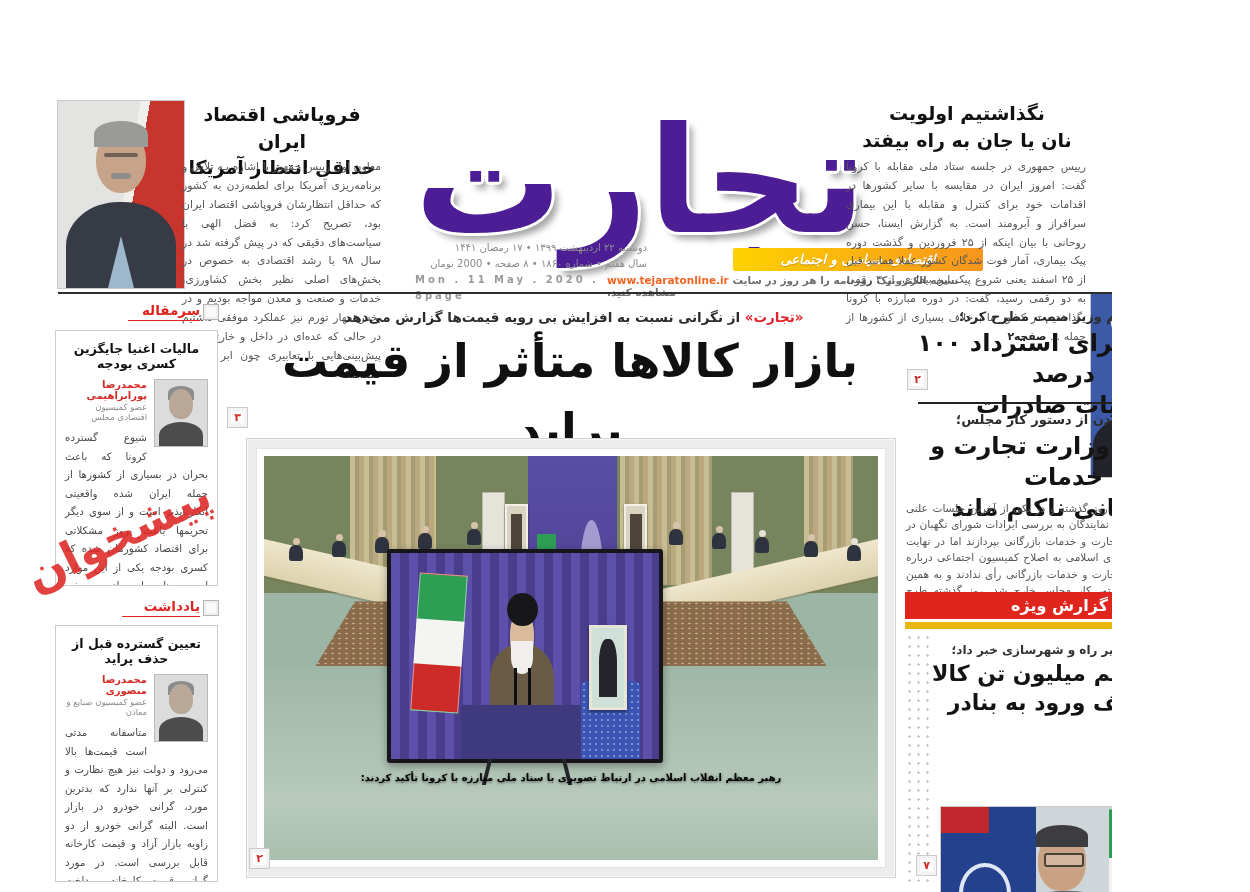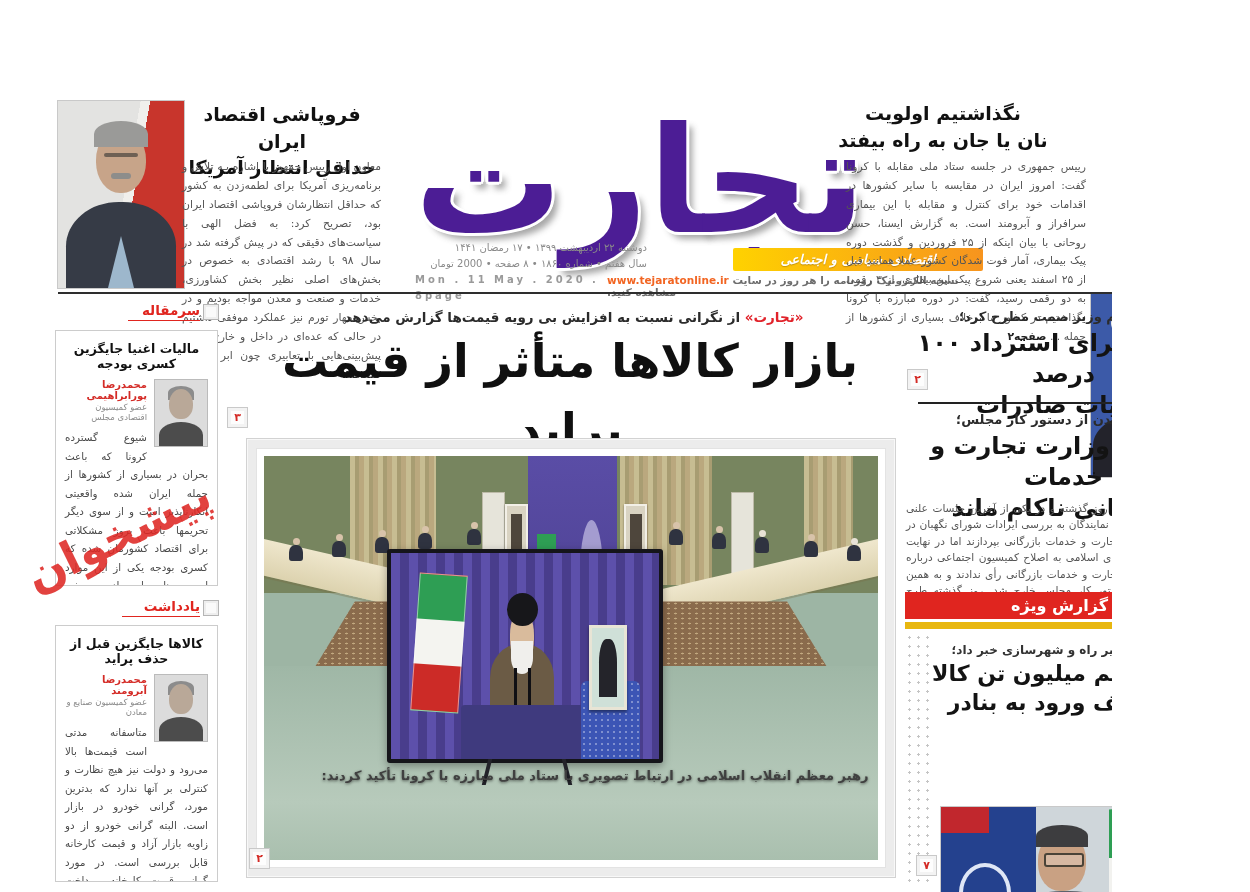--- a/index.html
+++ b/index.html
@@ -115,22 +115,22 @@
   .kh-head{position:absolute;left:31%;top:16%;width:38%;height:42%;border-radius:46%;background:#d9bb9c;}
   .kh-turban{position:absolute;left:26%;top:2%;width:48%;height:26%;border-radius:50%;background:#17171a;}
   .kh-beard{position:absolute;left:33%;top:40%;width:34%;height:26%;border-radius:0 0 50% 50%;background:#f0efec;}
   .kh-mic{position:absolute;bottom:18%;width:3px;height:26%;background:#101014;}
   .side-tbl{position:absolute;right:7%;bottom:0;width:22%;height:38%;background:#3c55b5;
       background-image:radial-gradient(rgba(255,255,255,.35) 1px,transparent 1.4px);background-size:6px 6px;
       border-radius:6px 6px 0 0;}
   .kho-frame{position:absolute;right:12%;bottom:24%;width:12%;height:38%;background:#cfe0d8;border:3px solid #e8e4d5;box-shadow:0 2px 3px rgba(0,0,0,.45);}
   .kho-frame i{position:absolute;left:22%;top:14%;width:56%;height:74%;background:#24242a;display:block;border-radius:40% 40% 0 0;}
   .tv-leg{position:absolute;bottom:18.5%;width:4px;height:26px;background:#23232a;transform:skewX(-14deg);}
-  .cap1{position:absolute;left:0;width:100%;bottom:19%;text-align:center;color:#404040;font-weight:bold;font-size:13px;
-        text-shadow:0 1px 3px rgba(0,0,0,.55);padding-left:24px;}
+  .cap1{position:absolute;left:0;width:100%;bottom:19%;text-align:center;color:#000000;font-weight:bold;font-size:10px;
+        text-shadow:0 1px 3px rgba(0,0,0,.55);}
   .cap2{position:absolute;left:0;width:100%;bottom:5%;text-align:center;color:#fff;font-weight:bold;font-size:29px;
         text-shadow:0 2px 4px rgba(0,0,0,.6);}
 </style>
 </head>
 <body>
 
 <div id="page">
 
   <div class="abs photo jahangiri" style="left:57px;top:100px;width:126px;height:187px;">
     <div class="j-suit"></div>
@@ -159,21 +159,21 @@
   </div>
 
   <div class="abs tagline" style="left:733px;top:248px;width:250px;height:23px;font-size:13px;">اقتصادی، سیاسی و اجتماعی</div>
 
   <div class="abs rtl eversion" style="left:607px;top:274px;width:380px;">
     <span>نسخه الکترونیک روزنامه را هر روز در سایت</span>
     <b style="direction:ltr;unicode-bidi:embed;">www.tejaratonline.ir</b>
     <span>مشاهده کنید.</span>
   </div>
 
-  <div class="abs rtl h-top" style="left:824px;top:100px;width:238px;">
+  <div class="abs rtl h-top" style="left:848px;top:100px;width:238px;">
     <div>نگذاشتیم اولویت</div>
     <div>نان یا جان به راه بیفتد</div>
   </div>
   <div class="abs rtl body-sm jus" style="left:846px;top:158px;width:240px;height:126px;">
     <span>رییس جمهوری در جلسه ستاد ملی مقابله با کرونا گفت: امروز ایران در مقایسه با سایر کشورها در اقدامات خود برای کنترل و مقابله با این بیماری سرافراز و آبرومند است. به گزارش ایسنا، حسن روحانی با بیان اینکه از ۲۵ فروردین و گذشت دوره پیک بیماری، آمار فوت شدگان کشور عملا همانند قبل از ۲۵ اسفند یعنی شروع پیک این بیماری، از ۳ رقمی به دو رقمی رسید، گفت: در دوره مبارزه با کرونا نگذاشتیم در کشور ما برخلاف بسیاری از کشورها از جمله ...</span>
     <b>صفحه۲</b>
   </div>
 
   <div class="abs photo rouhani" style="left:1090px;top:104px;width:113px;height:183px;">
     <div class="r-robe"></div>
@@ -315,25 +315,25 @@
     <p class="card-body jus">شیوع گسترده کرونا که باعث بحران در بسیاری از کشورها از جمله ایران شده واقعیتی انکارناپذیر است و از سوی دیگر تحریمها باعث بروز مشکلاتی برای اقتصاد کشورمان شده که کسری بودجه یکی از این موارد است. بنابر این لزوم برخی اقدامات از سوی دولت برای جبران کسری بودجه امسال به دلیل کاهش فروش نفت ...</p>
 
   </div>
 
   <div class="abs wm-fa" style="left:18px;top:508px;z-index:6;">پیشخوان</div>
 
   <div class="abs side-sq" style="left:203px;top:600px;"></div>
   <div class="abs rtl side-label" style="left:122px;top:598px;width:78px;">یادداشت</div>
 
   <div class="abs card rtl" style="left:55px;top:625px;width:163px;height:257px;overflow:hidden;">
-    <div class="card-title">کالاها جایگزین قبل از حذف پراید</div>
+    <div class="card-title">تعیین گسترده قبل از حذف پراید</div>
     <div class="au-photo">
       <div class="au-hair"></div>
       <div class="au-head"></div>
       <div class="au-suit"></div>
     </div>
-    <p class="au-name">محمدرضا آبرومند</p>
+    <p class="au-name">محمدرضا منصوری</p>
     <p class="au-role">عضو کمیسیون صنایع و معادن</p>
     <p class="card-body jus">متاسفانه مدتی است قیمت‌ها بالا می‌رود و دولت نیز هیچ نظارت و کنترلی بر آنها ندارد که بدترین مورد، گرانی خودرو در بازار است. البته گرانی خودرو از دو زاویه بازار آزاد و قیمت کارخانه قابل بررسی است. در مورد گرانی قیمت کارخانه، پرداخت سود بابت تسهیلات دریافتی از بانک‌ها یکی از مشکلاتی است که خودروسازان در ...</p>
 
   </div>
 
 </div>
 
 </body></html>

